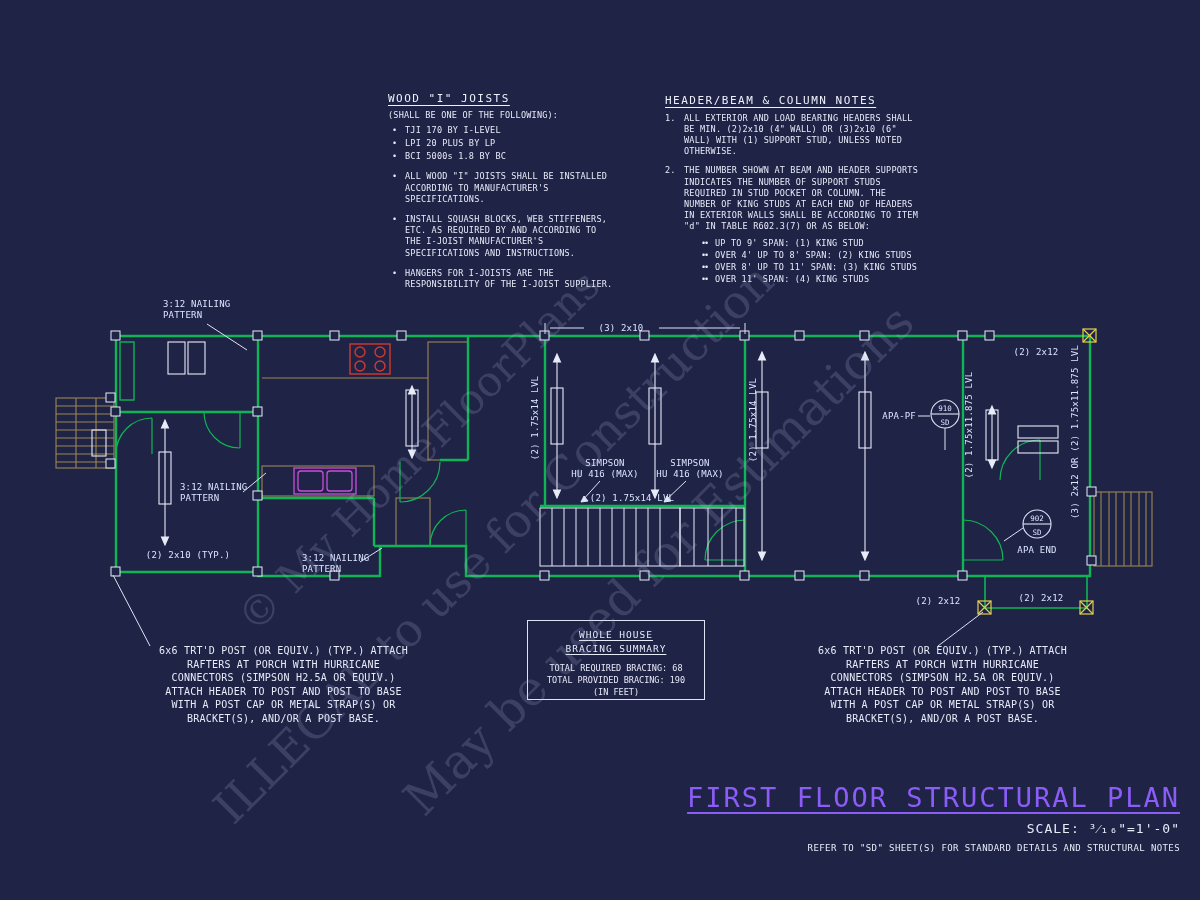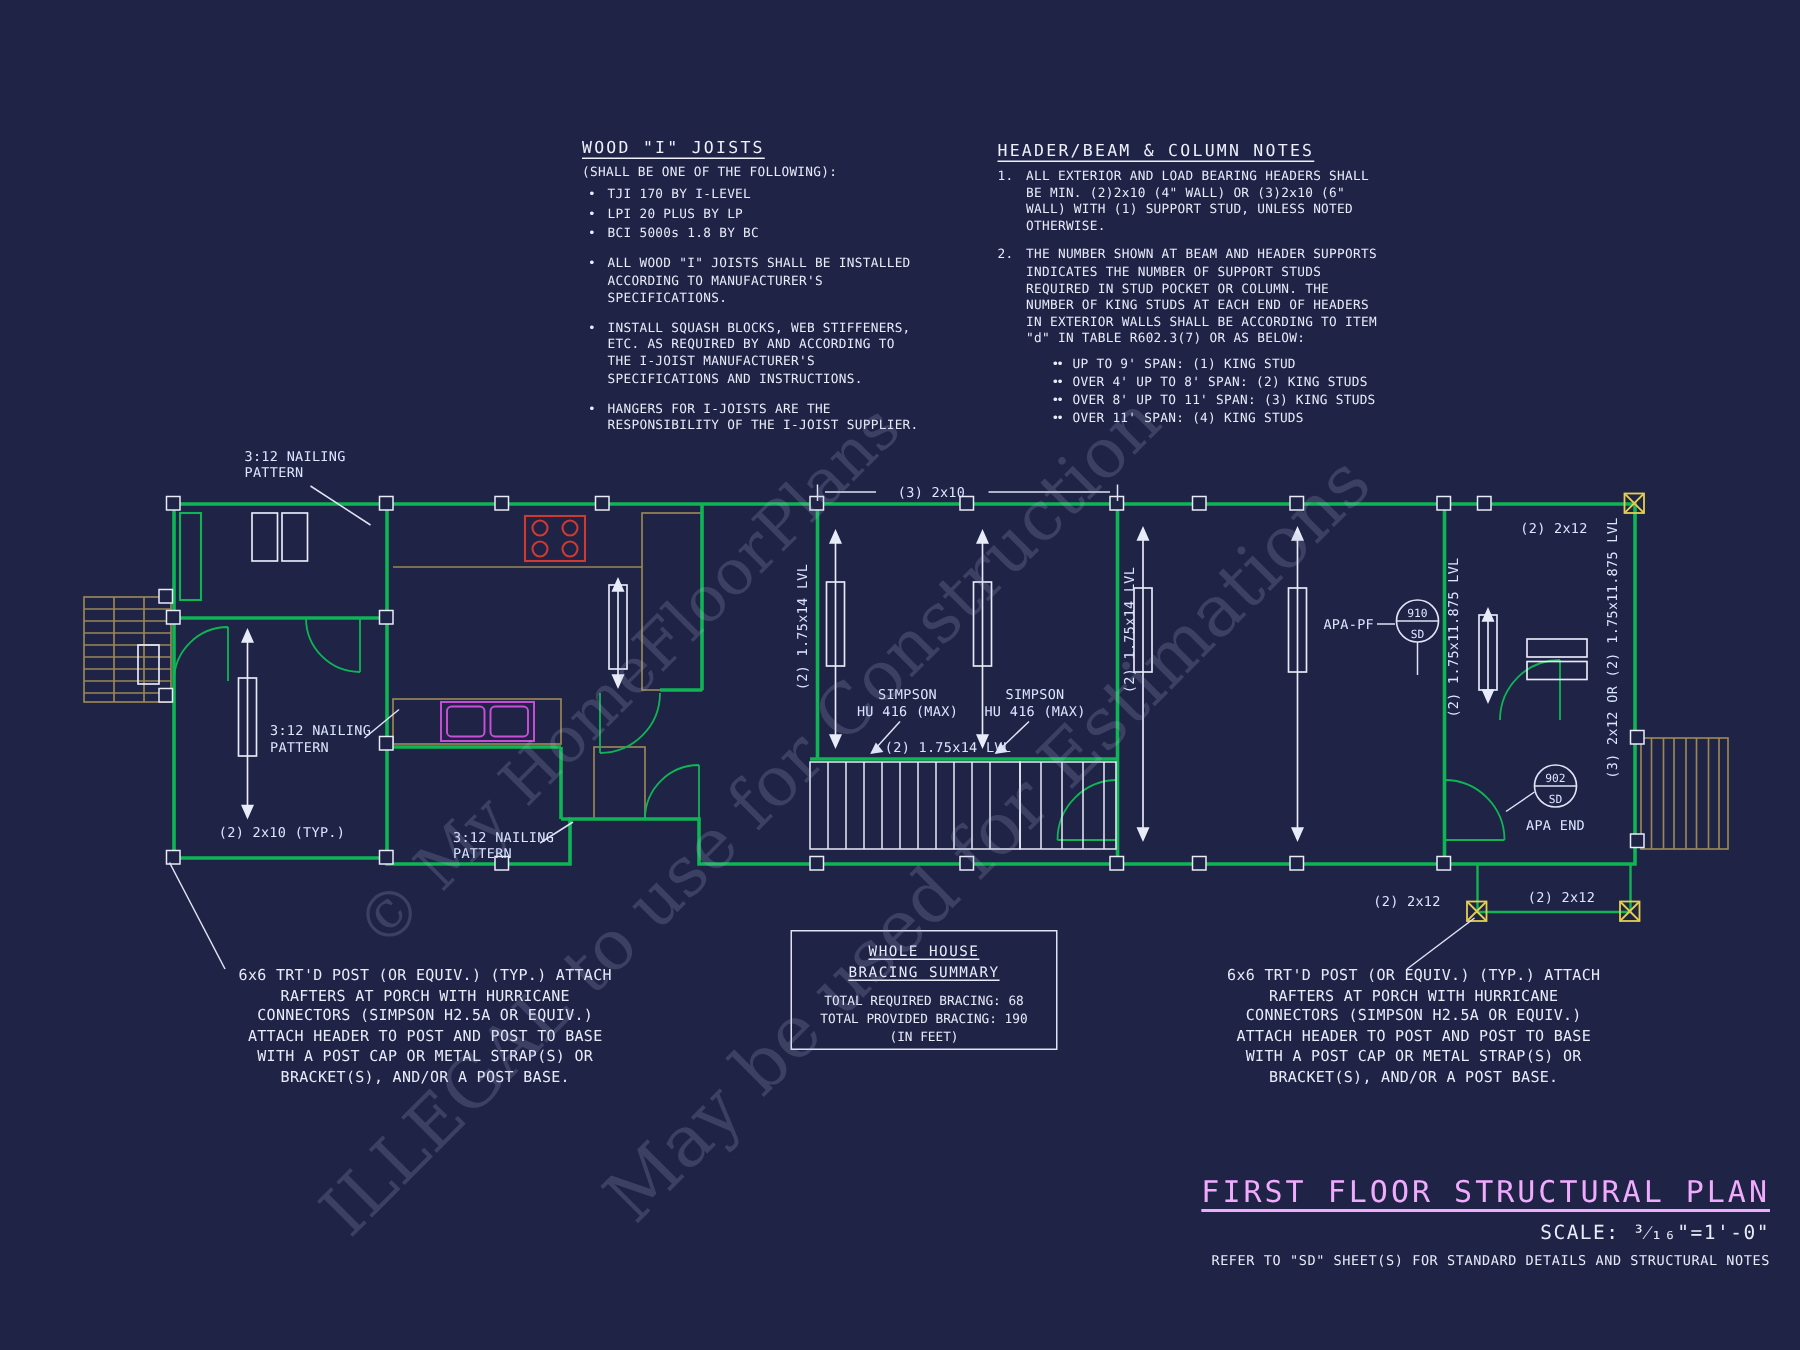--- a/index.html
+++ b/index.html
@@ -40,21 +40,21 @@
   .bracing .t { font-size:9.5px; letter-spacing:1px; text-decoration:underline; text-underline-offset:2px; }
   .bracing .gap { height:6px; }
 
   
   .post-note { width:255px; text-align:center; font-size:10px; line-height:1.35; letter-spacing:.2px; }
   .pn-left  { left:156px; top:644px; }
   .pn-right { left:815px; top:644px; }
 
   
   .title-block { right:20px; top:782px; text-align:right; }
-  .tb-title { font-size:20px; letter-spacing:2px; color:#f0abfc;
+  .tb-title { font-size:27px; letter-spacing:2px; color:#8b5cf6;
               text-decoration:underline; text-underline-offset:5px; }
   .tb-scale { font-size:13px; letter-spacing:1px; margin-top:8px; }
   .tb-note  { font-size:9px;  letter-spacing:.4px; margin-top:6px; }
 
   
   .watermark {
     position:absolute; font-family:"DejaVu Serif", serif; color:#aebadd; opacity:.20;
     white-space:nowrap; transform-origin:0 50%; pointer-events:none; z-index:9;
   }
   .wm1 { left:245px; top:600px; font-size:42px; transform:rotate(-45deg); }

